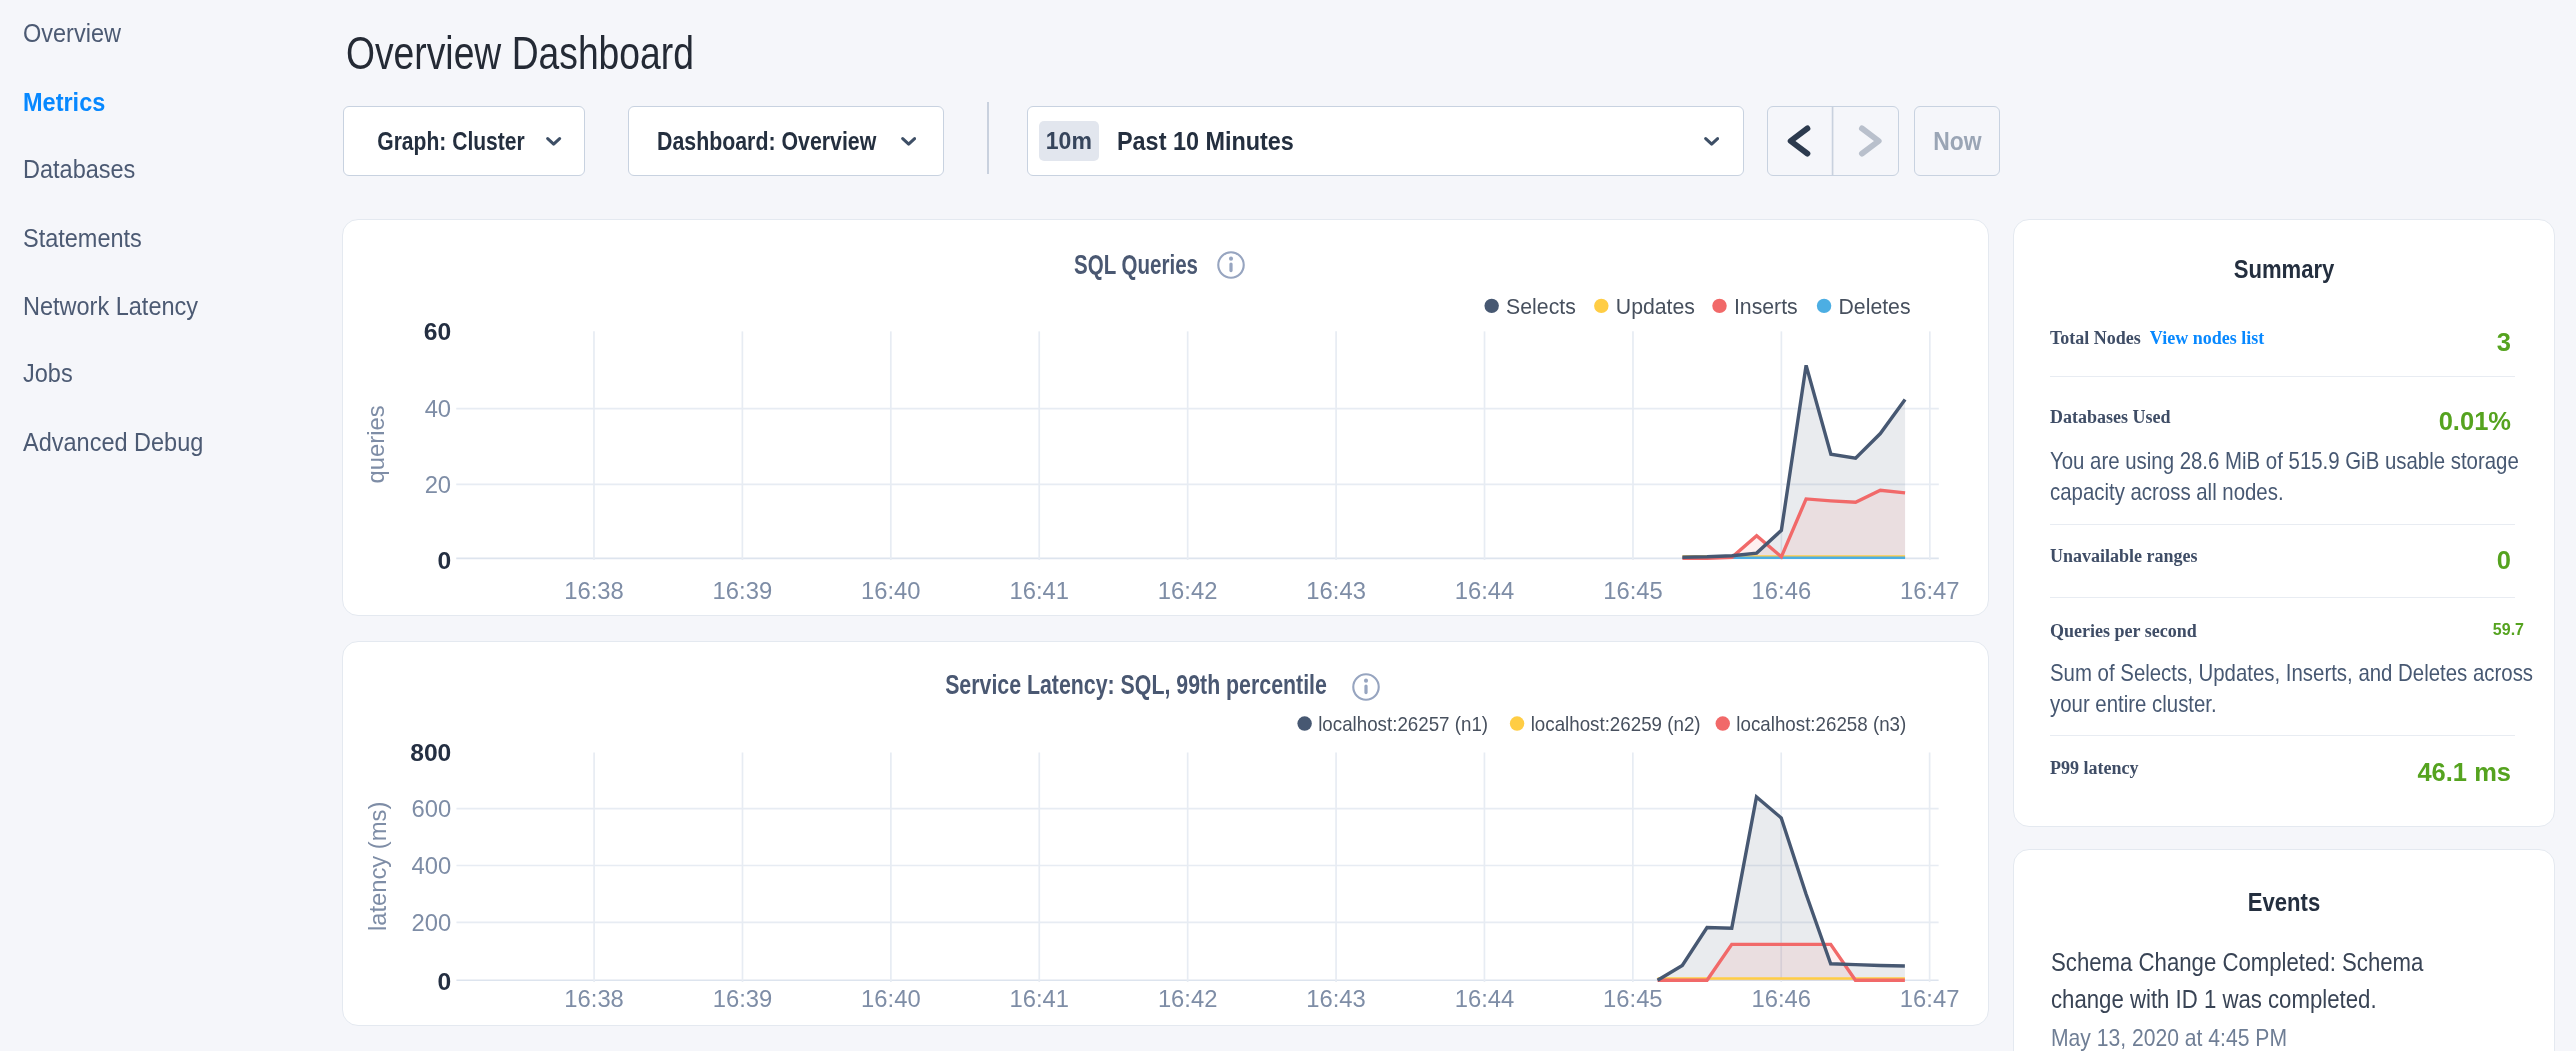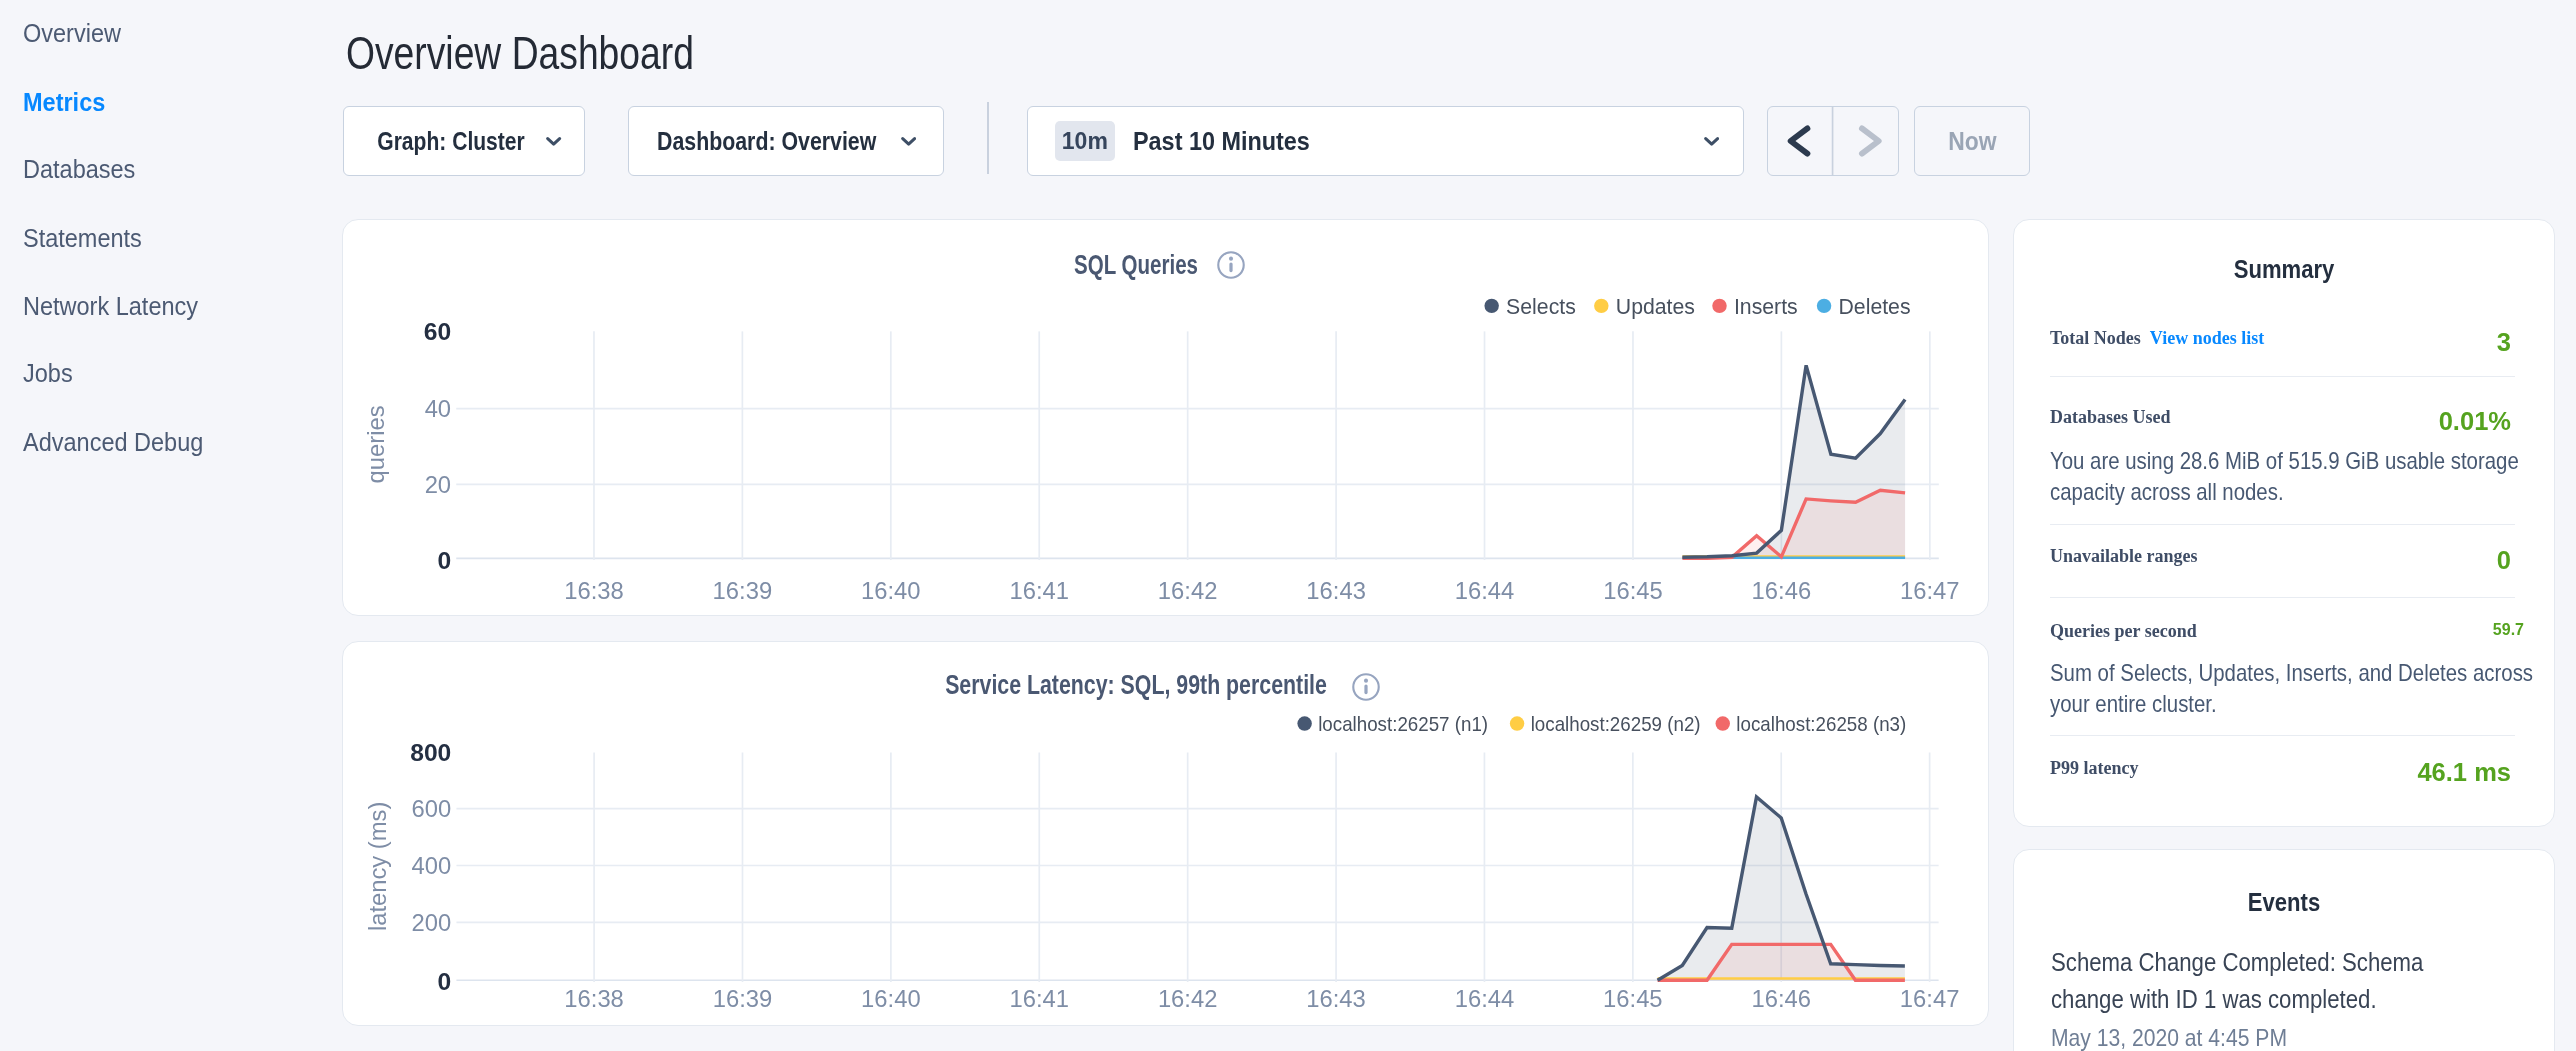--- a/index.html
+++ b/index.html
@@ -37,34 +37,34 @@
     </svg>
 </div>
 <div class="btn" style="left:628px; top:106px; width:316px; height:70px; justify-content:flex-start; padding-left:4.3px; overflow:visible;">
   <span class="btnt sx" style="transform:scaleX(0.82);">Dashboard: Overview</span>
   <svg width="15.3" height="10.2" viewBox="0 0 18 12" style="margin-left:0px;">
       <polyline points="2,3 9,9.5 16,3" fill="none" stroke="#3e4f66" stroke-width="3.6" stroke-linecap="round" stroke-linejoin="round"></polyline>
     </svg>
 </div>
 <div class="abs" style="left:987px; top:102px; width:1.7px; height:72px; background:#c9d1de;"></div>
 <div class="btn" style="left:1027px; top:106px; width:717px; height:70px; justify-content:flex-start;">
-  <span style="margin-left:27px; background:#e2e6ee; border-radius:5.1px; padding:6.8px 6.8px; font-size:23px; font-weight:bold; color:#36455c;">10m</span>
+  <span style="margin-left:11px; background:#e2e6ee; border-radius:5.1px; padding:6.8px 6.8px; font-size:23px; font-weight:bold; color:#36455c;">10m</span>
   <span class="btnt sx" style="margin-left:18.7px; transform:scaleX(0.90); transform-origin:0 50%;">Past 10 Minutes</span>
   <svg width="15.3" height="10.2" viewBox="0 0 18 12" style="position:absolute; right:24px;">
       <polyline points="2,3 9,9.5 16,3" fill="none" stroke="#3e4f66" stroke-width="3.6" stroke-linecap="round" stroke-linejoin="round"></polyline>
     </svg>
 </div>
 <div class="btn" style="left:1767px; top:106px; width:132px; height:70px; background:transparent;">
   <svg width="132" height="70" viewBox="0 0 155 82">
     <line x1="77" y1="0" x2="77" y2="82" stroke="#c9d1de" stroke-width="2"></line>
     <polyline points="47,26 27,41 47,56" fill="none" stroke="#2c3a4e" stroke-width="7" stroke-linecap="round" stroke-linejoin="round"></polyline>
     <polyline points="112,26 132,41 112,56" fill="none" stroke="#b9c0cc" stroke-width="7" stroke-linecap="round" stroke-linejoin="round"></polyline>
   </svg>
 </div>
-<div class="btn" style="left:1914px; top:106px; width:116px; height:70px; background:transparent;">
+<div class="btn" style="left:1914px; top:106px; width:86px; height:70px; background:transparent;">
   <span class="sx" style="color:#9aa5b5; font-weight:bold; font-size:26px; transform:scaleX(0.88);">Now</span>
 </div>
 
 <div class="card" style="left:342px; top:219px; width:1647px; height:397px;">
   <div class="ctitle" style="left:793px; top:30px; transform:translateX(-50%) scaleX(0.76);">SQL Queries</div>
     <svg class="abs" style="left:874px; top:31px;" width="28" height="28" viewBox="0 0 33 33">
       <circle cx="16.5" cy="16.5" r="15" fill="none" stroke="#97a5c0" stroke-width="2.5"></circle>
       <circle cx="16.5" cy="9" r="2.4" fill="#97a5c0"></circle>
       <rect x="14.6" y="13.5" width="3.8" height="11.5" rx="1.9" fill="#97a5c0"></rect>
     </svg>

